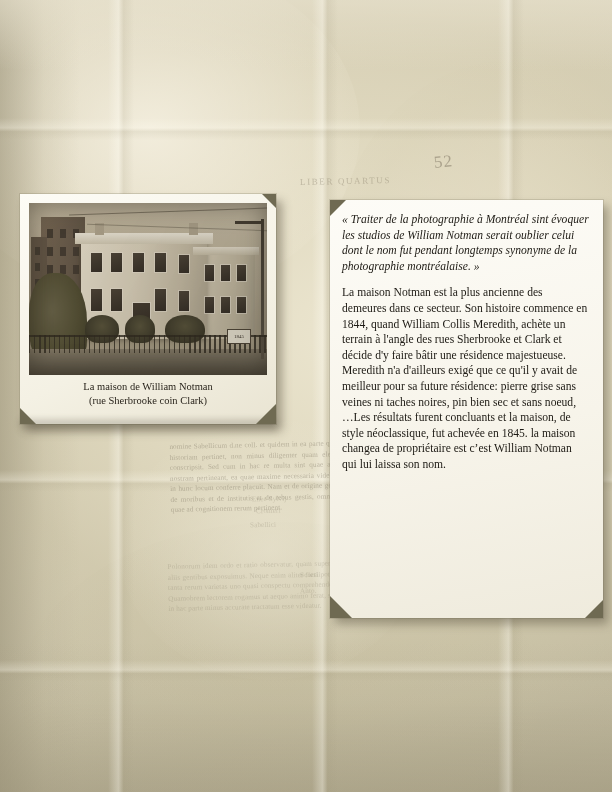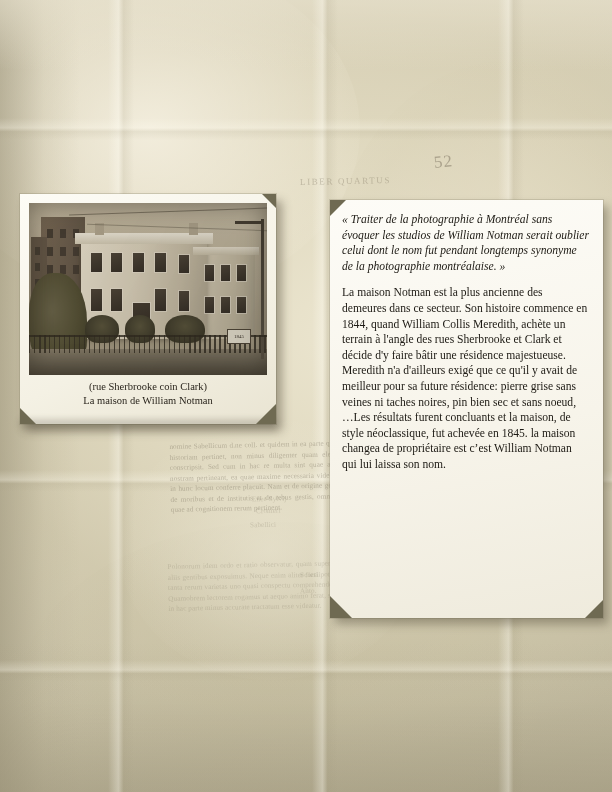--- a/index.html
+++ b/index.html
@@ -418,31 +418,31 @@
       <div class="ph-shrub" style="left:136px; width:40px;"></div>
       <div class="ph-fence"></div>
       <div class="ph-ground"></div>
       <div class="ph-sign">1845</div>
 
       <div class="ph-tint"></div>
       <div class="ph-vign"></div>
     </div>
 
     <div class="photo-caption">
+      <div>La maison de William Notman</div>
       <div>(rue Sherbrooke coin Clark)</div>
-      <div>La maison de William Notman</div>
     </div>
 
     <div class="corner-fold-tr-photo"></div>
     <div class="corner-fold-bl-photo"></div>
     <div class="corner-fold-br-photo"></div>
   </div>
 
   <div id="text-panel">
     <div class="corner-fold-tl"></div>
     <div class="corner-fold-bl"></div>
     <div class="corner-fold-br"></div>
 
-    <p class="para para-quote">« Traiter de la photographie à Montréal sans évoquer les studios de William Notman serait oublier celui dont le nom fut pendant longtemps synonyme de la photographie montréalaise. »</p>
+    <p class="para para-quote">« Traiter de la photographie à Montréal sint évoquer les studios de William Notman serait oublier celui dont le nom fut pendant longtemps synonyme de la photographie montréalaise. »</p>
     <p class="para">La maison Notman est la plus ancienne des demeures dans ce secteur. Son histoire commence en 1844, quand William Collis Meredith, achète un terrain à l'angle des rues Sherbrooke et Clark et décide d'y faire bâtir une résidence majestueuse. Meredith n'a d'ailleurs exigé que ce qu'il y avait de meilleur pour sa future résidence: pierre grise sans veines ni taches noires, pin bien sec et sans noeud, …Les résultats furent concluants et la maison, de style néoclassique, fut achevée en 1845. la maison changea de propriétaire est c’est William Notman qui lui laissa son nom.</p>
   </div>
 
 </div>
 
 </body></html>

